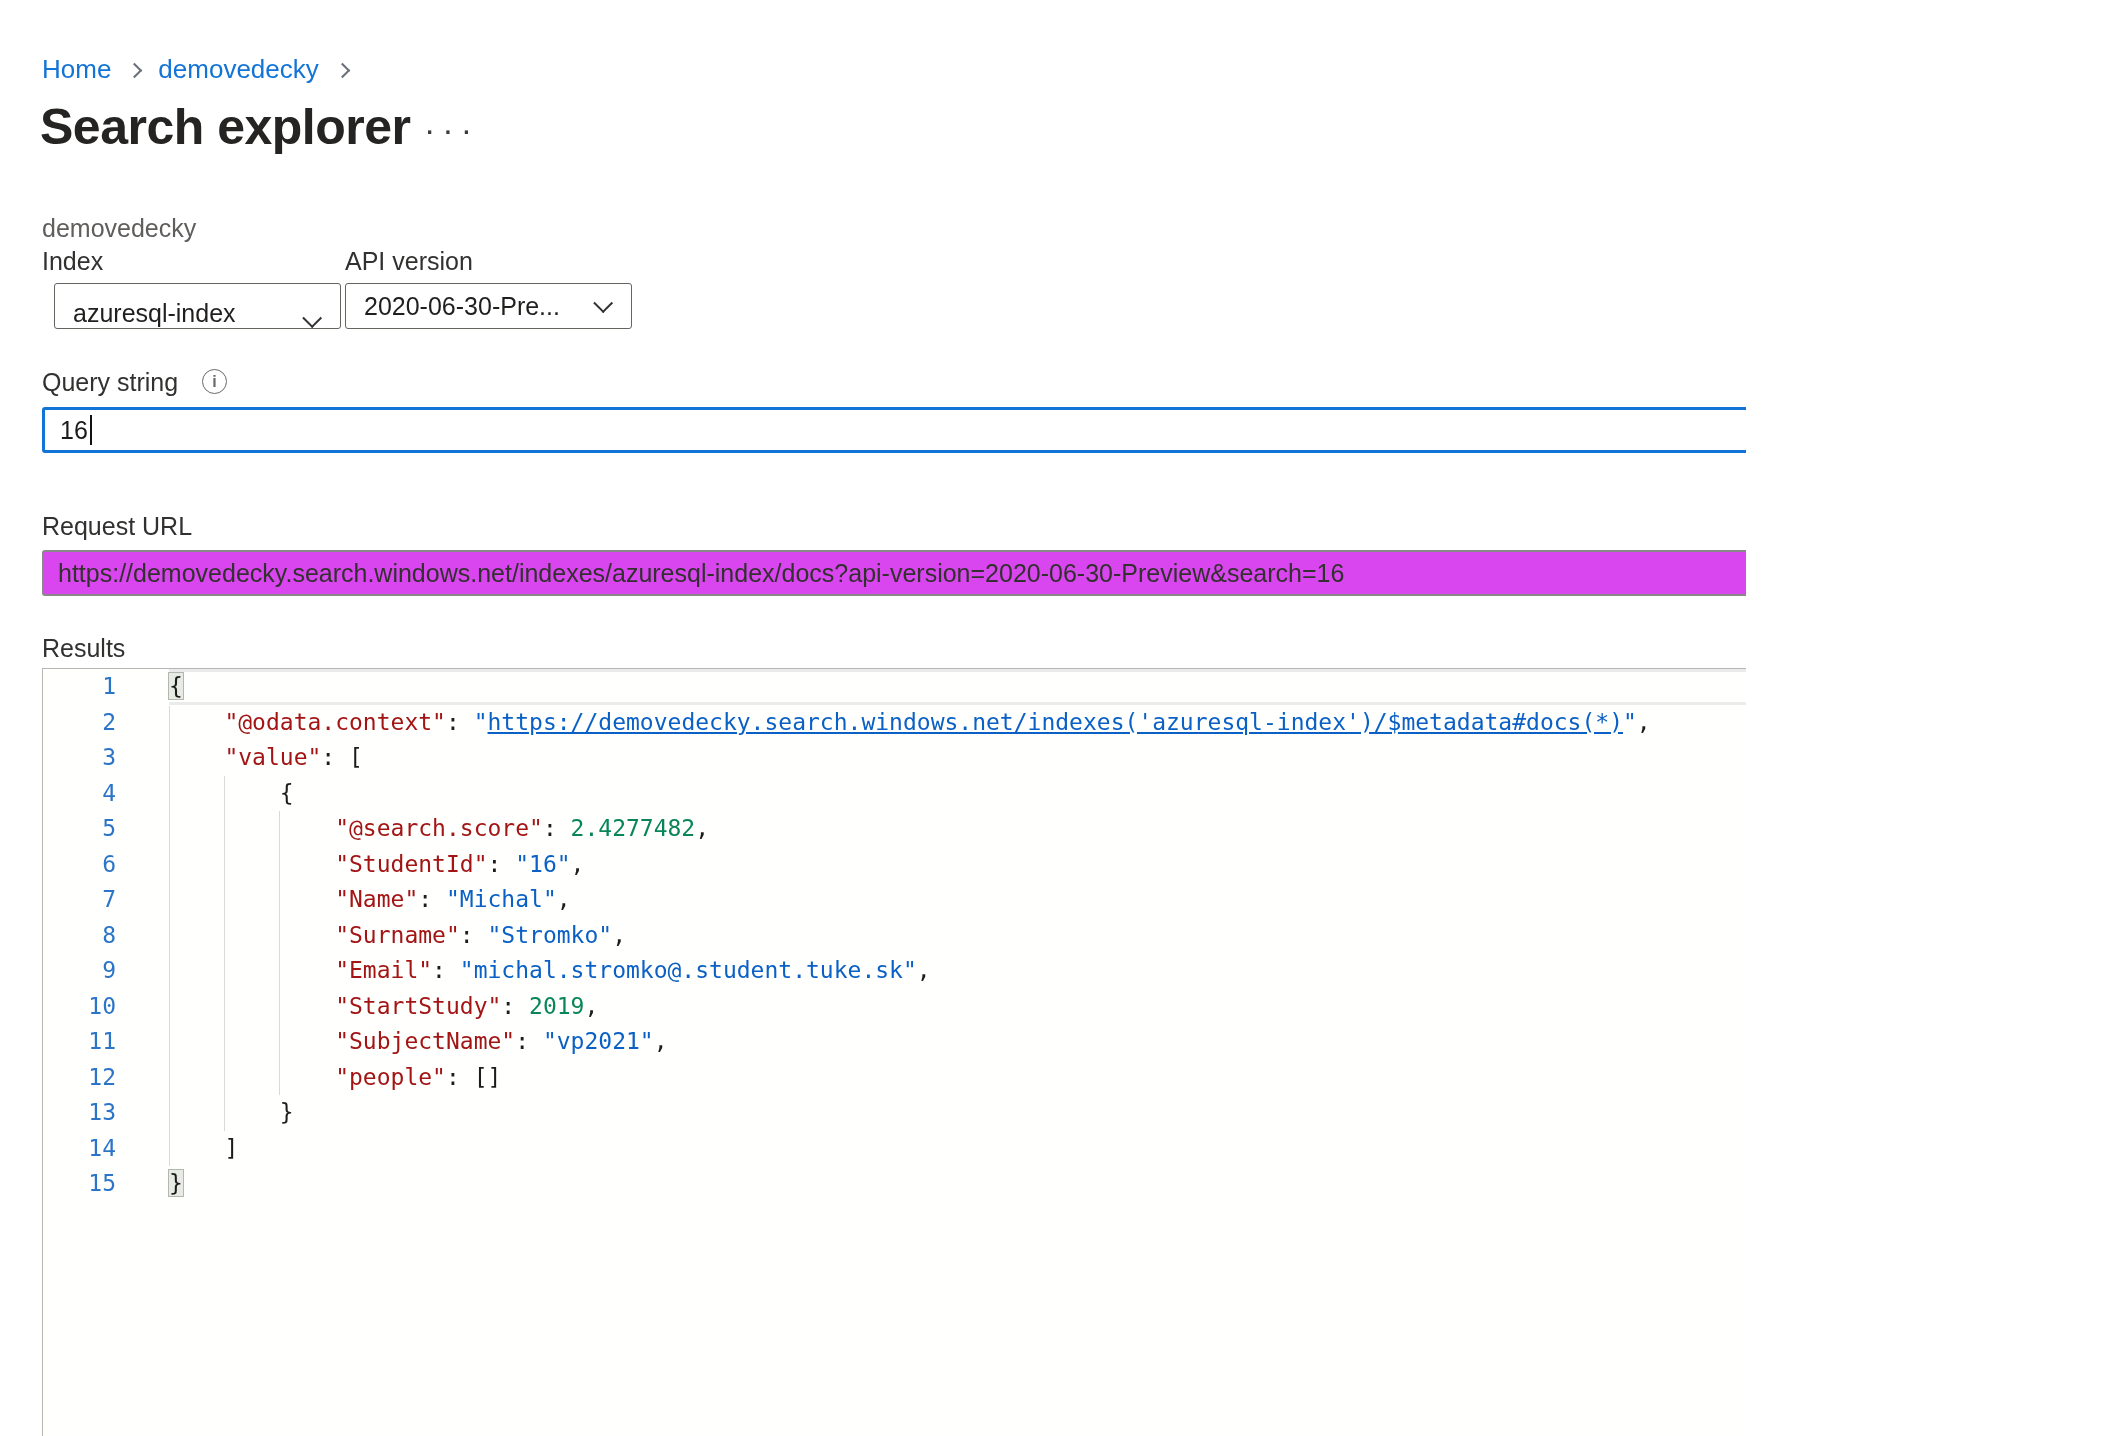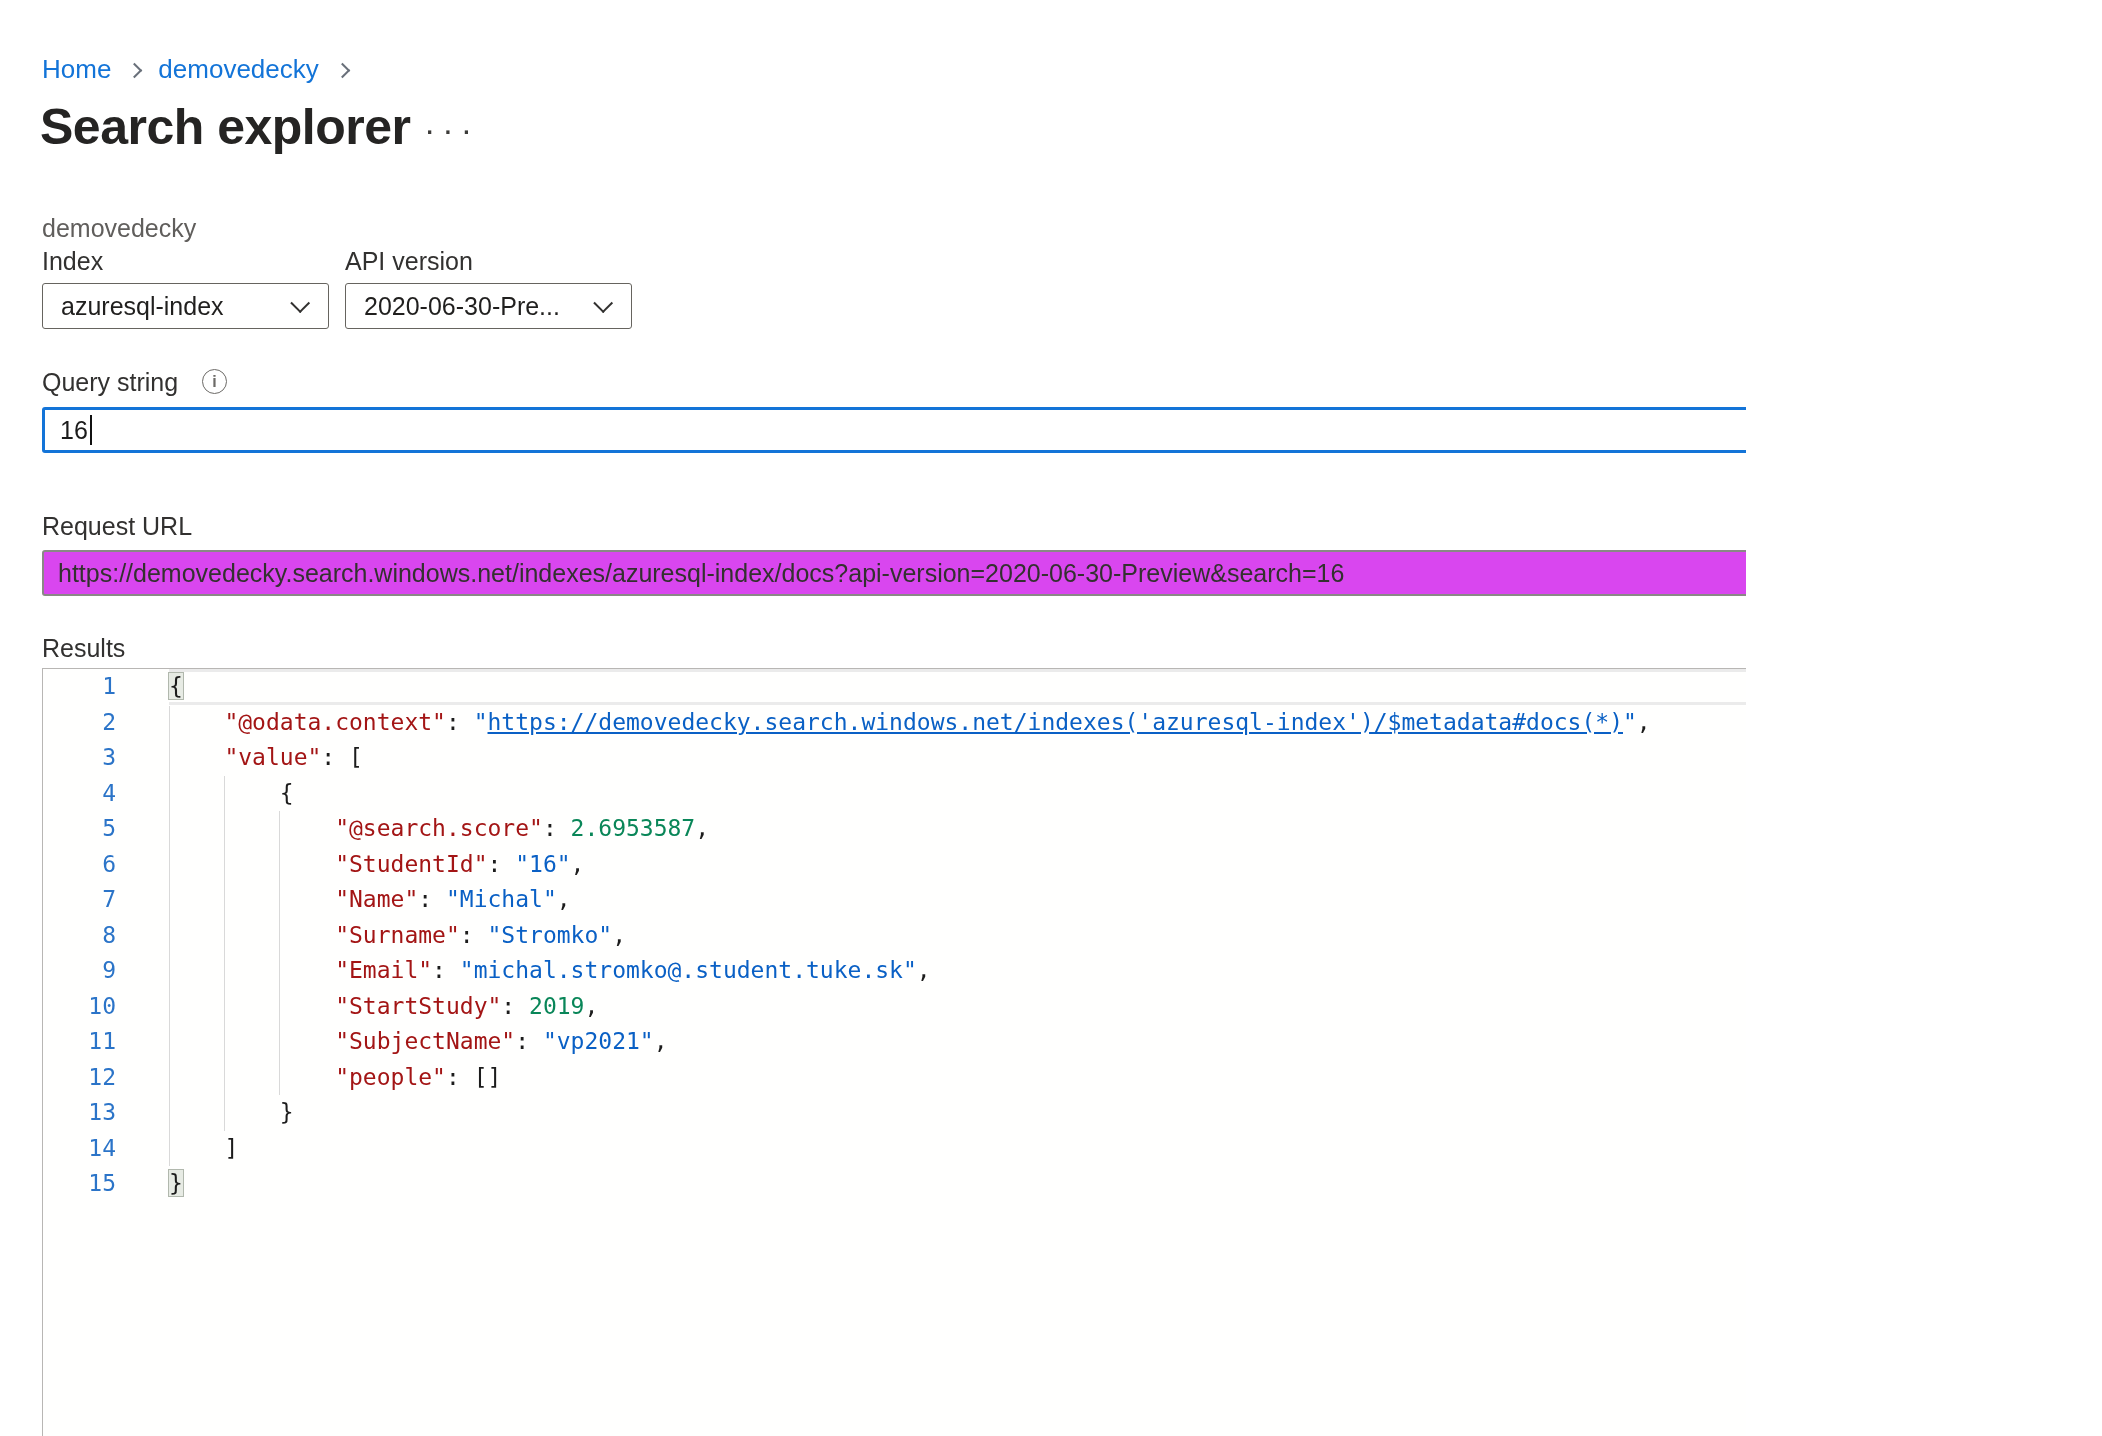--- a/index.html
+++ b/index.html
@@ -88,21 +88,21 @@
 
   <h1 class="page-title">Search explorer</h1>
   <div class="more-btn">
     <span>···</span>
   </div>
   <div class="subtitle">demovedecky</div>
 
   <div class="fld-label" style="left:42px; top:215px;">Index</div>
   <div class="fld-label" style="left:345px; top:215px;">API version</div>
 
-  <div class="dropdown" style="left:42px;">
+  <div class="dropdown" style="left:54px;align-items:flex-end;">
     <span class="dd-value">azuresql-index</span>
     <span class="chev-down"></span>
   </div>
   <div class="dropdown" style="left:345px;">
     <span class="dd-value">2020-06-30-Pre...</span>
     <span class="chev-down"></span>
   </div>
 
   <div class="fld-label" style="left:42px; top:336px;">Query string</div>
   <div class="info-icon">i</div>
@@ -125,21 +125,21 @@
   </div>
 
   <div class="fld-label" style="left:42px; top:602px;">Results</div>
 
   <div class="editor" id="editor">
     <div id="code-lines">
         <div class="code-line"><span class="gutter">1</span><span class="code-text"><span class="tk-p tk-hl">{</span></span></div>
         <div class="code-line"><span class="gutter">2</span><span class="code-text">    <span class="tk-key">"@odata.context"</span><span class="tk-p">: </span><span class="tk-s">"</span><span class="tk-link">https://demovedecky.search.windows.net/indexes('azuresql-index')/$metadata#docs(*)</span><span class="tk-s">"</span><span class="tk-p">,</span></span></div>
         <div class="code-line"><span class="gutter">3</span><span class="code-text">    <span class="tk-key">"value"</span><span class="tk-p">: [</span></span></div>
         <div class="code-line"><span class="gutter">4</span><span class="code-text">        <span class="tk-p">{</span></span></div>
-        <div class="code-line"><span class="gutter">5</span><span class="code-text">            <span class="tk-key">"@search.score"</span><span class="tk-p">: </span><span class="tk-n">2.6953587</span><span class="tk-p">,</span></span></div>
+        <div class="code-line"><span class="gutter">5</span><span class="code-text">            <span class="tk-key">"@search.score"</span><span class="tk-p">: </span><span class="tk-n">2.4277482</span><span class="tk-p">,</span></span></div>
         <div class="code-line"><span class="gutter">6</span><span class="code-text">            <span class="tk-key">"StudentId"</span><span class="tk-p">: </span><span class="tk-s">"16"</span><span class="tk-p">,</span></span></div>
         <div class="code-line"><span class="gutter">7</span><span class="code-text">            <span class="tk-key">"Name"</span><span class="tk-p">: </span><span class="tk-s">"Michal"</span><span class="tk-p">,</span></span></div>
         <div class="code-line"><span class="gutter">8</span><span class="code-text">            <span class="tk-key">"Surname"</span><span class="tk-p">: </span><span class="tk-s">"Stromko"</span><span class="tk-p">,</span></span></div>
         <div class="code-line"><span class="gutter">9</span><span class="code-text">            <span class="tk-key">"Email"</span><span class="tk-p">: </span><span class="tk-s">"michal.stromko@.student.tuke.sk"</span><span class="tk-p">,</span></span></div>
         <div class="code-line"><span class="gutter">10</span><span class="code-text">            <span class="tk-key">"StartStudy"</span><span class="tk-p">: </span><span class="tk-n">2019</span><span class="tk-p">,</span></span></div>
         <div class="code-line"><span class="gutter">11</span><span class="code-text">            <span class="tk-key">"SubjectName"</span><span class="tk-p">: </span><span class="tk-s">"vp2021"</span><span class="tk-p">,</span></span></div>
         <div class="code-line"><span class="gutter">12</span><span class="code-text">            <span class="tk-key">"people"</span><span class="tk-p">: []</span></span></div>
         <div class="code-line"><span class="gutter">13</span><span class="code-text">        <span class="tk-p">}</span></span></div>
         <div class="code-line"><span class="gutter">14</span><span class="code-text">    <span class="tk-p">]</span></span></div>
         <div class="code-line"><span class="gutter">15</span><span class="code-text"><span class="tk-p tk-hl">}</span></span></div>

